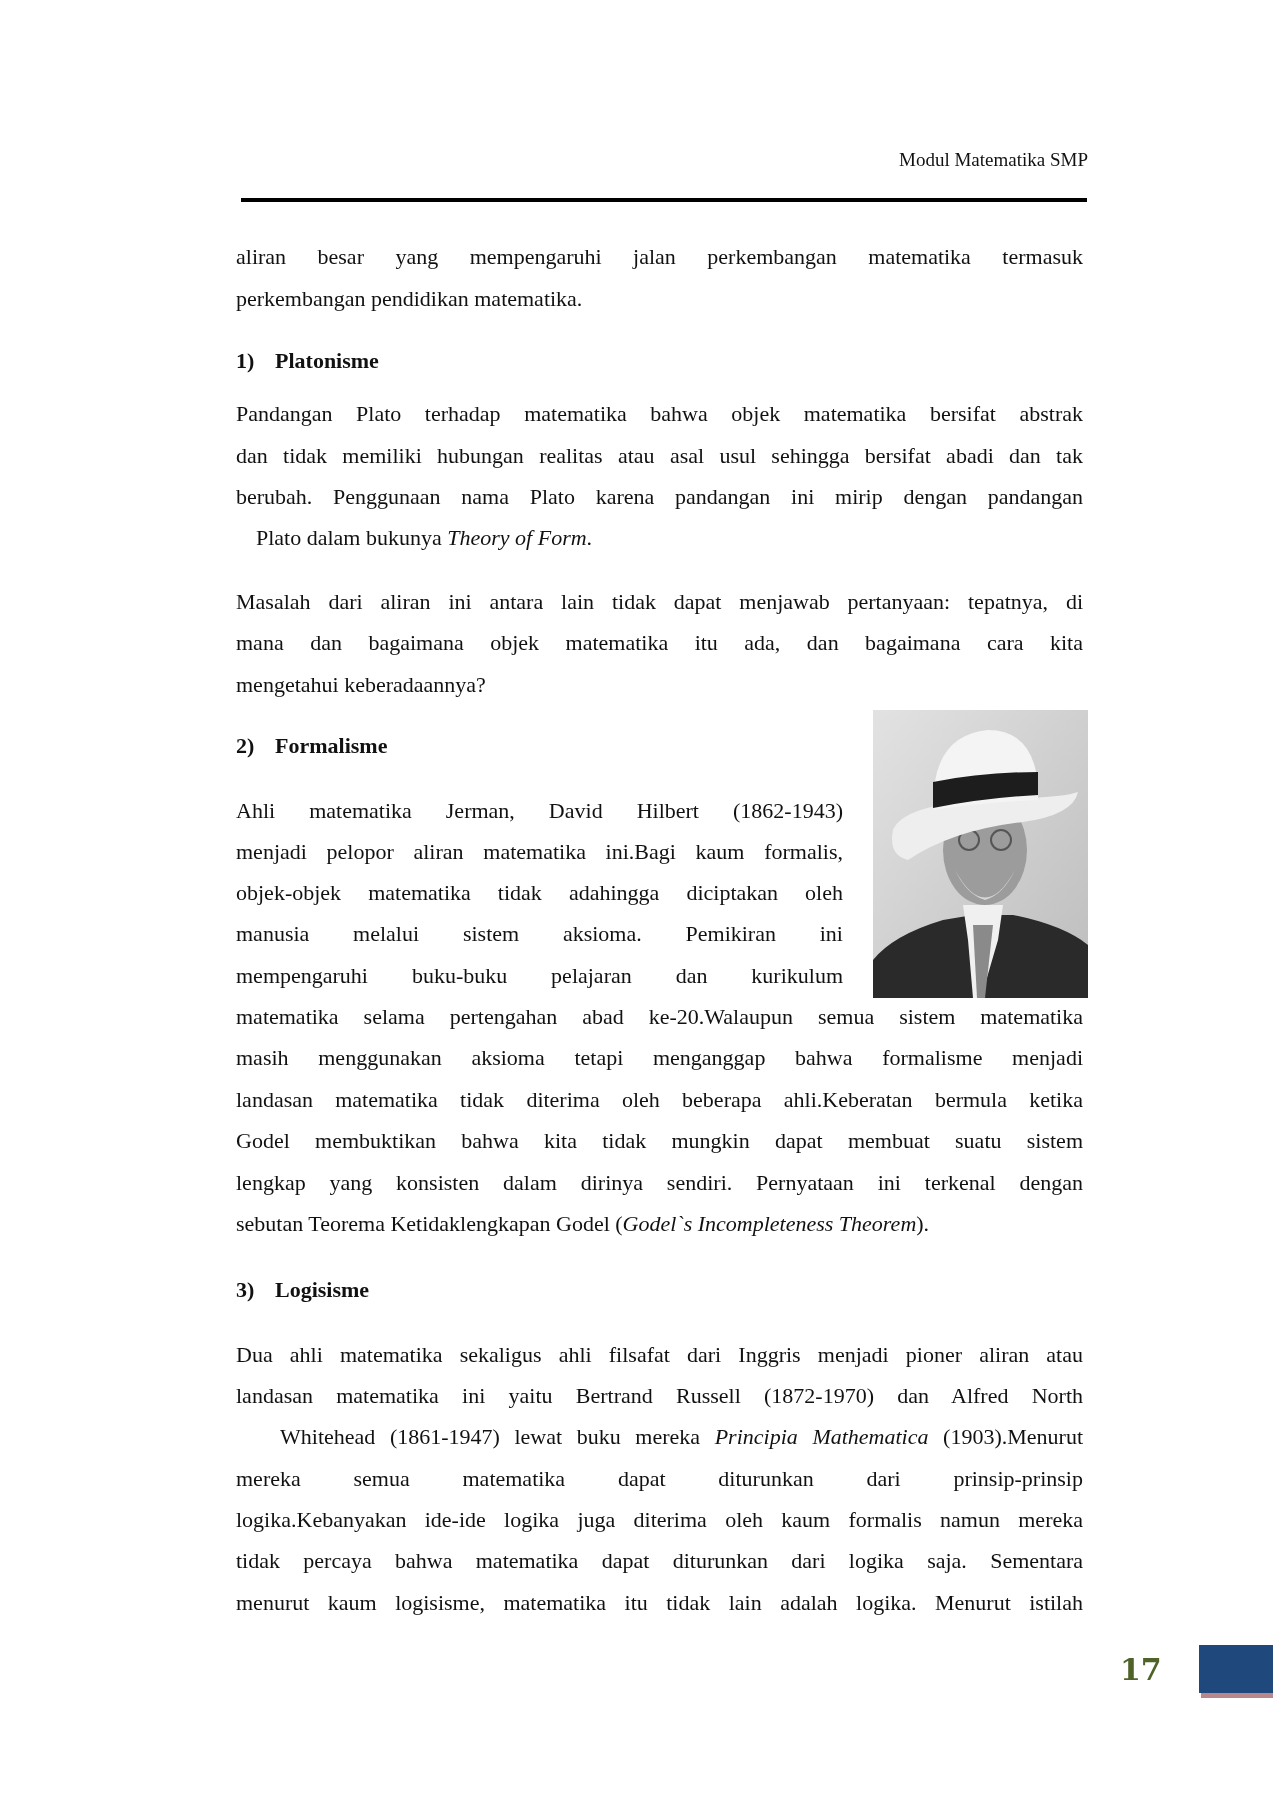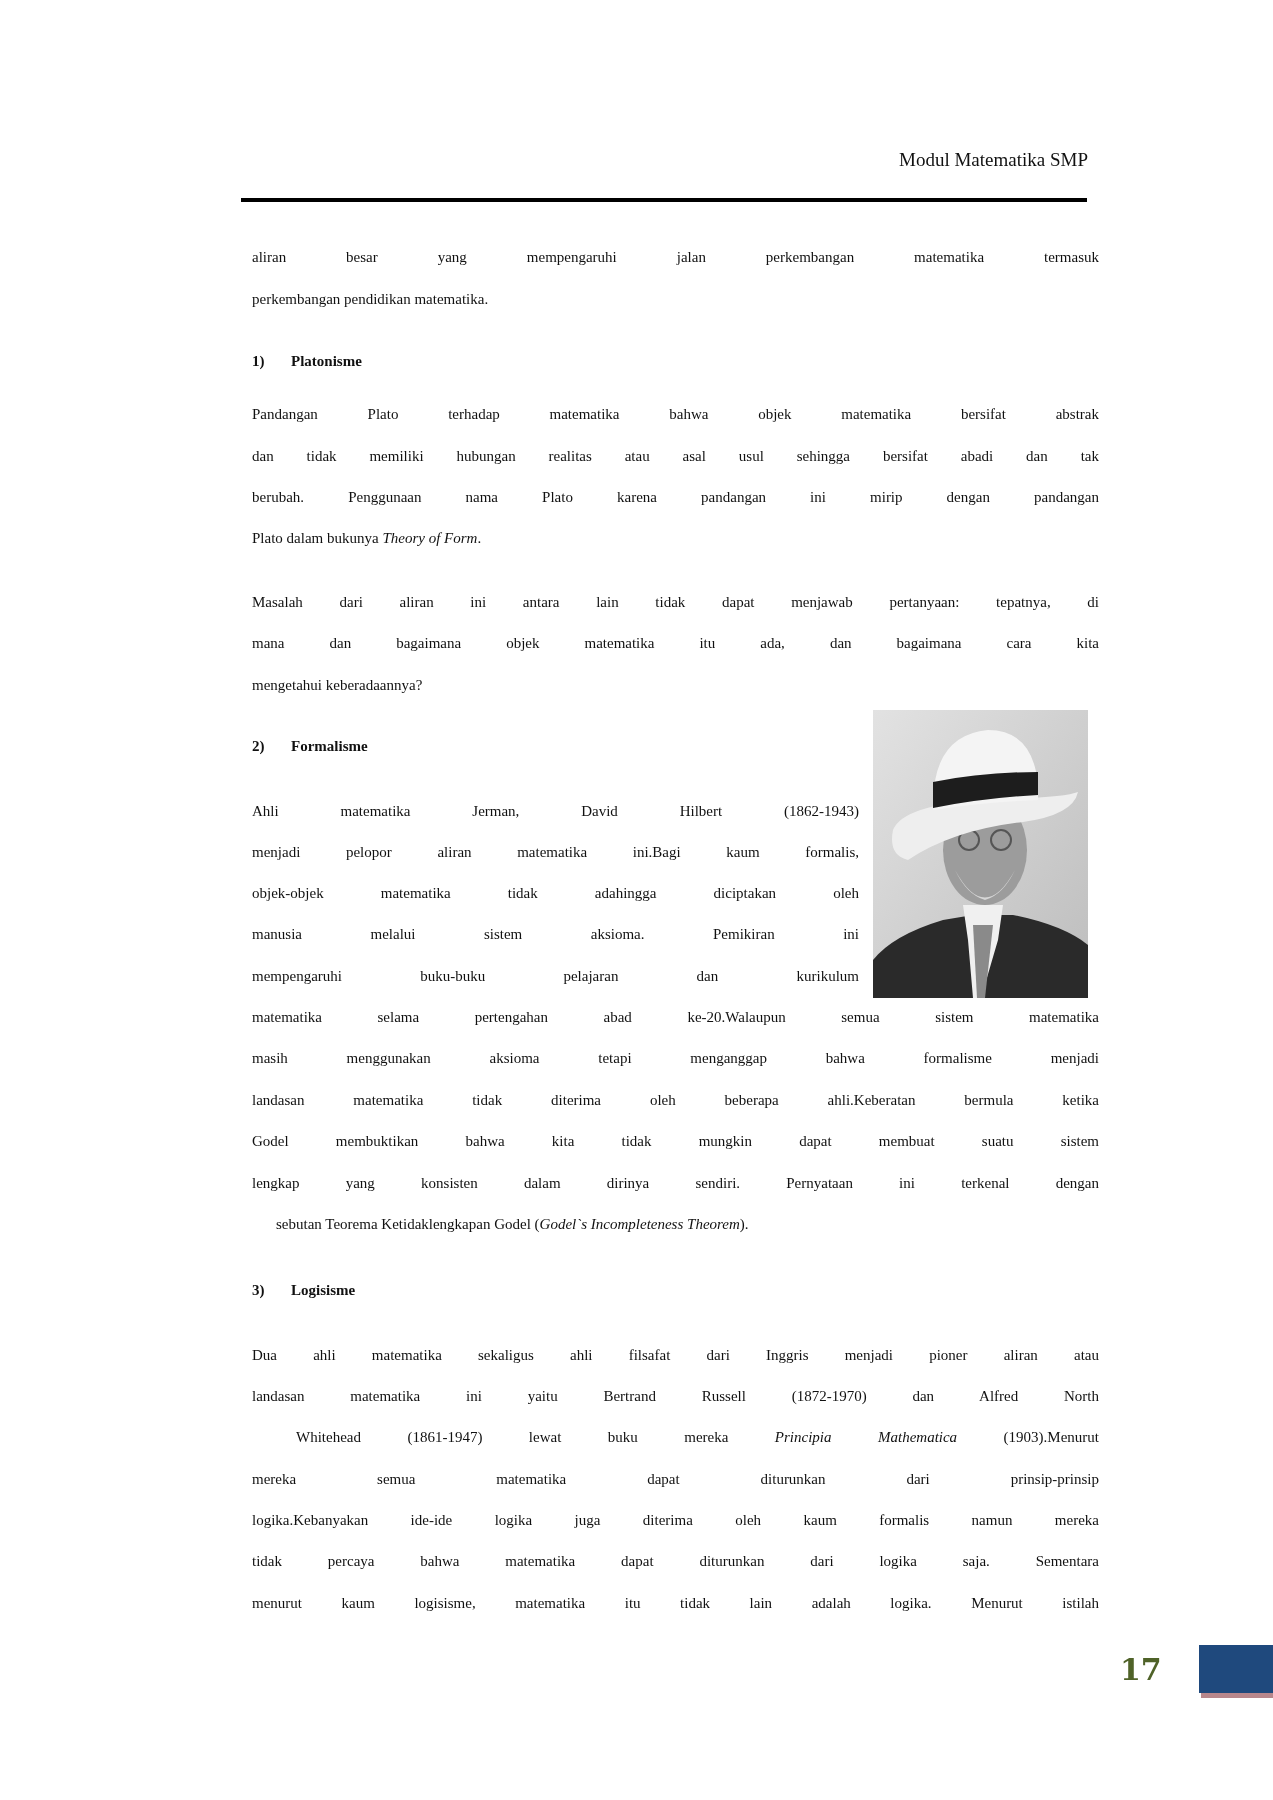--- a/index.html
+++ b/index.html
@@ -1,21 +1,21 @@
 <!DOCTYPE html>
 <html><head>
 <meta charset="utf-8">
 <style>
   html, body { margin: 0; padding: 0; background: #ffffff; }
   body { width: 1273px; height: 1800px; position: relative; overflow: hidden;
          font-family: "Liberation Serif", "DejaVu Serif", serif; color: #111111; }
   .running-header { position: absolute; left: 760px; width: 328px; top: 148px;
          text-align: right; font-size: 19px; line-height: 24px; color: #111; }
   .header-rule { position: absolute; left: 241px; width: 846px; top: 198px; height: 4px; background: #000; }
-  .line { position: absolute; left: 252px; width: 847px; font-size: 15px; line-height: 26px;
+  .line { position: absolute; left: 236px; width: 847px; font-size: 22px; line-height: 26px;
           white-space: nowrap; }
   .line.j { text-align: justify; text-align-last: justify; white-space: normal; height: 26px; overflow: hidden; }
   .line.narrow { width: 607px; }
   .heading { font-weight: bold; }
   .heading .num { display: inline-block; width: 39px; }
   em { font-style: italic; }
   .photo { position: absolute; left: 873px; top: 710px; width: 215px; height: 288px; overflow: hidden;
            background: #cfcfcf; }
   .page-number { position: absolute; left: 1120px; width: 56px; top: 1652px; text-align: left;
            font-size: 30px; font-weight: bold; color: #4f6228; font-family: "DejaVu Serif", serif; }
@@ -29,21 +29,21 @@
 <div class="header-rule"></div>
 
 <div class="line j" style="top:244px">aliran besar yang mempengaruhi jalan perkembangan matematika termasuk</div>
 <div class="line" style="top:286px">perkembangan pendidikan matematika.</div>
 
 <div class="line heading" style="top:348px"><span class="num" style="white-space: pre;">1)</span><span style="white-space: pre;">Platonisme</span></div>
 
 <div class="line j" style="top:401px">Pandangan Plato terhadap matematika bahwa objek matematika bersifat abstrak</div>
 <div class="line j" style="top:443px">dan tidak memiliki hubungan realitas atau asal usul sehingga bersifat abadi dan tak</div>
 <div class="line j" style="top:484px">berubah. Penggunaan nama Plato karena pandangan ini mirip dengan pandangan</div>
-<div class="line" style="top:525px"><span style="white-space: pre;">Plato dalam bukunya </span><em style="white-space: pre;">Theory of Form</em><span style="white-space: pre;">.</span></div>
+<div class="line" style="top:525px"><span style="white-space: pre; margin-left: 20px;">Plato dalam bukunya </span><em style="white-space: pre;">Theory of Form</em><span style="white-space: pre;">.</span></div>
 
 <div class="line j" style="top:589px">Masalah dari aliran ini antara lain tidak dapat menjawab pertanyaan: tepatnya, di</div>
 <div class="line j" style="top:630px">mana dan bagaimana objek matematika itu ada, dan bagaimana cara kita</div>
 <div class="line" style="top:672px">mengetahui keberadaannya?</div>
 
 <div class="line heading" style="top:733px"><span class="num" style="white-space: pre;">2)</span><span style="white-space: pre; margin-top: 8px;">Formalisme</span></div>
 
 <div class="photo" title="Portrait photo of David Hilbert wearing a white hat">
   <svg width="215" height="288" viewBox="0 0 215 288">
     <defs>
@@ -77,21 +77,21 @@
 <div class="line j narrow" style="top:798px">Ahli matematika Jerman, David Hilbert (1862-1943)</div>
 <div class="line j narrow" style="top:839px">menjadi pelopor aliran matematika ini.Bagi kaum formalis,</div>
 <div class="line j narrow" style="top:880px">objek-objek matematika tidak adahingga diciptakan oleh</div>
 <div class="line j narrow" style="top:921px">manusia melalui sistem aksioma. Pemikiran ini</div>
 <div class="line j narrow" style="top:963px">mempengaruhi buku-buku pelajaran dan kurikulum</div>
 <div class="line j" style="top:1004px">matematika selama pertengahan abad ke-20.Walaupun semua sistem matematika</div>
 <div class="line j" style="top:1045px">masih menggunakan aksioma tetapi menganggap bahwa formalisme menjadi</div>
 <div class="line j" style="top:1087px">landasan matematika tidak diterima oleh beberapa ahli.Keberatan bermula ketika</div>
 <div class="line j" style="top:1128px">Godel membuktikan bahwa kita tidak mungkin dapat membuat suatu sistem</div>
 <div class="line j" style="top:1170px">lengkap yang konsisten dalam dirinya sendiri. Pernyataan ini terkenal dengan</div>
-<div class="line" style="top:1211px"><span style="white-space: pre; margin-left: 24px;">sebutan Teorema Ketidaklengkapan Godel (</span><em style="white-space: pre;">Godel`s Incompleteness Theorem</em><span style="white-space: pre;">).</span></div>
+<div class="line" style="top:1211px"><span style="white-space: pre;">sebutan Teorema Ketidaklengkapan Godel (</span><em style="white-space: pre;">Godel`s Incompleteness Theorem</em><span style="white-space: pre;">).</span></div>
 
 <div class="line heading" style="top:1277px"><span class="num" style="white-space: pre;">3)</span><span style="white-space: pre;">Logisisme</span></div>
 
 <div class="line j" style="top:1342px">Dua ahli matematika sekaligus ahli filsafat dari Inggris menjadi pioner aliran atau</div>
 <div class="line j" style="top:1383px">landasan matematika ini yaitu Bertrand Russell (1872-1970) dan Alfred North</div>
 <div class="line j" style="top:1424px"><span style="white-space: pre-wrap; margin-left: 44px;">Whitehead (1861-1947) lewat buku mereka </span><em>Principia Mathematica</em><span style="white-space: pre-wrap;"> (1903).Menurut</span></div>
 <div class="line j" style="top:1466px">mereka semua matematika dapat diturunkan dari prinsip-prinsip</div>
 <div class="line j" style="top:1507px">logika.Kebanyakan ide-ide logika juga diterima oleh kaum formalis namun mereka</div>
 <div class="line j" style="top:1548px">tidak percaya bahwa matematika dapat diturunkan dari logika saja. Sementara</div>
 <div class="line j" style="top:1590px">menurut kaum logisisme, matematika itu tidak lain adalah logika. Menurut istilah</div>

